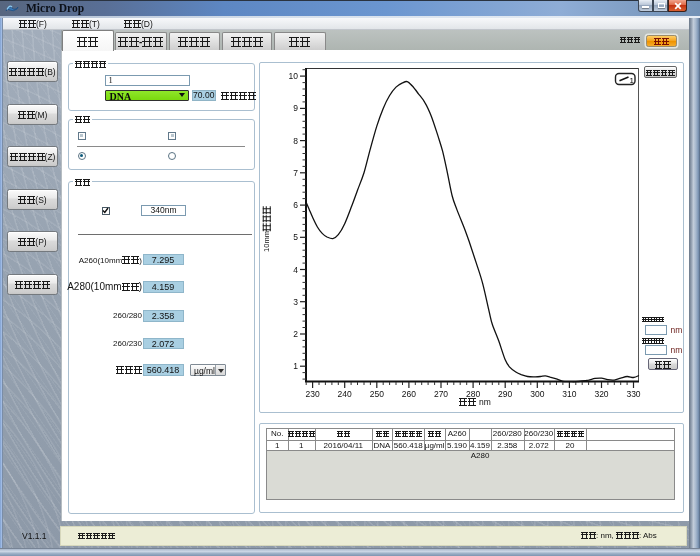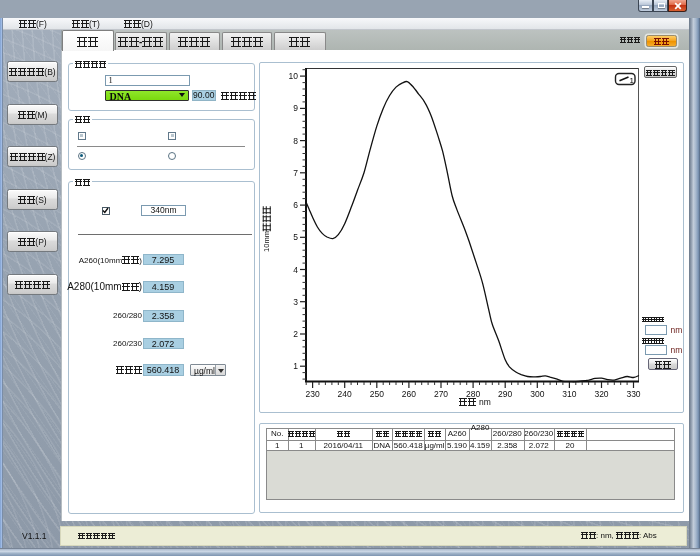--- a/index.html
+++ b/index.html
@@ -17,20 +17,29 @@
 .grp { position:absolute; background:#fff; border:1px solid #aabfd0; border-radius:3px; }
 .grplbl { position:absolute; background:#fff; padding:0 2px; line-height:8px; }
 .btn { position:absolute; background:linear-gradient(180deg,#fbfbfb,#ebebeb 40%,#dadada 50%,#cecece 90%,#c6c6c6); border:1px solid #74797e; border-radius:2.5px; text-align:center; color:#111; font-size:8.5px; line-height:9px; box-shadow:inset 0 1px 0 #fff; }
 .bluef { position:absolute; width:41px; height:11.5px; background:#a9cfe2; border:1px solid #8fb6ca; font-size:9px; text-align:center; line-height:10px; }
 .tc { position:absolute; text-align:center; font-size:8px; white-space:nowrap; line-height:8px; }
 .fld { position:absolute; background:#fff; border:1px solid #7b9ab0; }
 .tab { position:absolute; top:31.5px; height:18.5px; background:linear-gradient(180deg,#f2f2f2,#cecece); border:1px solid #898989; border-bottom:none; border-radius:2px 2px 0 0; text-align:center; padding-top:4.5px; white-space:nowrap; line-height:10px; }
 </style></head><body>
 <div id="w">
 
+<div style="position:absolute;left:0;top:0;width:700px;height:18px;background:linear-gradient(90deg,#57667f 0%,#596f96 15%,#5d87c3 32%,#6b96d0 55%,#8fadd6 80%,#7291b5 100%)">
+ <div style="position:absolute;left:0;top:0;width:700px;height:1px;background:#2a3340"></div>
+ <div style="position:absolute;left:0;top:16px;width:700px;height:2px;background:linear-gradient(90deg,#aebdd2,#d5dfeb 40%,#e8eef6)"></div>
+ <svg style="position:absolute;left:5px;top:3px" width="14" height="12" viewBox="0 0 14 12">
+        <path d="M1 8 Q4 2 7 5 T13 4 L12 6 Q8 9 5 7 T1 8 Z" fill="#3a7ab8" stroke="#1d4c80" stroke-width="0.8"></path>
+        <path d="M2 6.5 Q4.5 1.5 7 4" fill="none" stroke="#8ecaf0" stroke-width="1.3"></path>
+      </svg>
+ <div style="position:absolute;left:26px;top:2px;font-family:'Liberation Serif',serif;font-weight:bold;font-size:11.5px;color:#0c1018">Micro Drop</div>
+</div>
 
 <div style="position:absolute;left:637.5px;top:0;width:15.5px;height:11.5px;background:linear-gradient(180deg,#e7edf5,#b9c6d8 45%,#96a7be 50%,#c0cdde);border:1px solid #3c4654;border-top:none;border-radius:0 0 0 3px">
  <div style="position:absolute;left:3.5px;top:6px;width:7px;height:2px;background:#fff;box-shadow:0 1px 1px rgba(0,0,0,.35)"></div>
     </div>
 <div style="position:absolute;left:653px;top:0;width:14.5px;height:11.5px;background:linear-gradient(180deg,#e7edf5,#b9c6d8 45%,#96a7be 50%,#c0cdde);border:1px solid #3c4654;border-top:none">
  <div style="position:absolute;left:3.5px;top:3px;width:7px;height:5px;border:1.4px solid #fff;box-shadow:0 1px 1px rgba(0,0,0,.3)"></div>
     </div>
 <div style="position:absolute;left:667.5px;top:0;width:19.5px;height:11.5px;background:linear-gradient(180deg,#f0a38c,#e06a48 45%,#c33414 50%,#d95f30);border:1px solid #3c2018;border-top:none;border-radius:0 0 3px 0">
  <svg width="8" height="8" viewBox="0 0 8 8" style="position:absolute;left:5px;top:1.5px">
         <path d="M1.2 1.2 L6.8 6.8 M6.8 1.2 L1.2 6.8" stroke="#fff" stroke-width="1.7"></path>
@@ -65,21 +74,21 @@
 <div class="btn" style="left:7px;top:231px;width:51px;height:21px;padding-top:6px"><i class="g" style="width:8px;height:8px;margin-right:1px"></i><i class="g" style="width:8px;height:8px;margin-right:0px"></i><span style="font-size:8.5px">(P)</span></div>
 <div class="btn" style="left:7px;top:273.5px;width:51px;height:21px;padding-top:6.5px"><i class="g" style="width:8px;height:8px;margin-right:1px"></i><i class="g" style="width:8px;height:8px;margin-right:1px"></i><i class="g" style="width:8px;height:8px;margin-right:1px"></i><i class="g" style="width:8px;height:8px;margin-right:0px"></i></div>
 
 <div class="grp" style="left:67.5px;top:63px;width:187.5px;height:47.5px"></div>
 <div class="grplbl" style="left:73px;top:59.5px"><i class="g" style="width:7px;height:7px;margin-right:1px"></i><i class="g" style="width:7px;height:7px;margin-right:1px"></i><i class="g" style="width:7px;height:7px;margin-right:1px"></i><i class="g" style="width:7px;height:7px;margin-right:0px"></i></div>
 <div class="fld" style="left:104.5px;top:75px;width:85px;height:10.5px;font-size:8.5px;line-height:8.5px;padding-left:3px;font-family:'Liberation Serif',serif">1</div>
 <div style="position:absolute;left:104.5px;top:89.5px;width:84.5px;height:11.5px;background:linear-gradient(180deg,#8fe62a,#7ad90e);border:1px solid #2f2f2f;border-radius:1px">
  <span style="position:absolute;left:4px;top:0.5px;font-family:'Liberation Serif',serif;font-weight:bold;font-size:10px;color:#0a0a0a">DNA</span>
  <span style="position:absolute;right:3px;top:2.5px;width:0;height:0;border-left:3px solid transparent;border-right:3px solid transparent;border-top:4px solid #111"></span>
 </div>
-<div style="position:absolute;left:192px;top:90px;width:23.5px;height:10.5px;background:#a9cfe2;border:1px solid #90b4c6;font-size:8.5px;text-align:center;line-height:8px">90.00</div>
+<div style="position:absolute;left:192px;top:90px;width:23.5px;height:10.5px;background:#a9cfe2;border:1px solid #90b4c6;font-size:8.5px;text-align:center;line-height:8px">70.00</div>
 <div style="position:absolute;left:220.5px;top:91.5px;line-height:8px"><i class="g" style="width:8px;height:8px;margin-right:1px"></i><i class="g" style="width:8px;height:8px;margin-right:1px"></i><i class="g" style="width:8px;height:8px;margin-right:1px"></i><i class="g" style="width:8px;height:8px;margin-right:0px"></i></div>
 
 <div class="grp" style="left:67.5px;top:118.5px;width:187.5px;height:51.5px"></div>
 <div class="grplbl" style="left:73px;top:115px"><i class="g" style="width:7px;height:7px;margin-right:1px"></i><i class="g" style="width:7px;height:7px;margin-right:0px"></i></div>
 <div style="position:absolute;left:77.5px;top:131.5px;width:8px;height:8px;border:1.3px solid #61788a;background:#fdfdfd">
       <div style="position:absolute;left:1.5px;top:1.5px;width:3px;height:3px;background:#b9c6ce"></div>
     </div>
 <div style="position:absolute;left:168px;top:131.5px;width:8px;height:8px;border:1.3px solid #61788a;background:#fdfdfd">
       <div style="position:absolute;left:1.5px;top:1.5px;width:3px;height:3px;background:#b9c6ce"></div>
     </div>
@@ -276,21 +285,21 @@
     <div style="position:absolute;left:523.6px;top:427.5px;width:1px;height:22.5px;background:#8a8a8a"></div>
     <div style="position:absolute;left:554px;top:427.5px;width:1px;height:22.5px;background:#8a8a8a"></div>
     <div style="position:absolute;left:586px;top:427.5px;width:1px;height:22.5px;background:#8a8a8a"></div>
 <div class="tc" style="left:266.4px;top:430.0px;width:21.5px">No.</div>
     <div class="tc" style="left:287.9px;top:430.0px;width:26.700000000000045px"><i class="g" style="width:6px;height:6px;margin-right:1px"></i><i class="g" style="width:6px;height:6px;margin-right:1px"></i><i class="g" style="width:6px;height:6px;margin-right:1px"></i><i class="g" style="width:6px;height:6px;margin-right:0px"></i></div>
     <div class="tc" style="left:314.6px;top:430.0px;width:57.39999999999998px"><i class="g" style="width:6px;height:6px;margin-right:1px"></i><i class="g" style="width:6px;height:6px;margin-right:0px"></i></div>
     <div class="tc" style="left:372px;top:430.0px;width:20px"><i class="g" style="width:6px;height:6px;margin-right:1px"></i><i class="g" style="width:6px;height:6px;margin-right:0px"></i></div>
     <div class="tc" style="left:392px;top:430.0px;width:32.30000000000001px"><i class="g" style="width:6px;height:6px;margin-right:1px"></i><i class="g" style="width:6px;height:6px;margin-right:1px"></i><i class="g" style="width:6px;height:6px;margin-right:1px"></i><i class="g" style="width:6px;height:6px;margin-right:0px"></i></div>
     <div class="tc" style="left:424.3px;top:430.0px;width:20.69999999999999px"><i class="g" style="width:6px;height:6px;margin-right:1px"></i><i class="g" style="width:6px;height:6px;margin-right:0px"></i></div>
     <div class="tc" style="left:445px;top:430.0px;width:24px">A260</div>
-    <div class="tc" style="left:469px;top:424px;width:22px">A280</div>
+    <div class="tc" style="left:469px;top:452px;width:22px">A280</div>
     <div class="tc" style="left:491px;top:430.0px;width:32.60000000000002px">260/280</div>
     <div class="tc" style="left:523.6px;top:430.0px;width:30.399999999999977px">260/230</div>
     <div class="tc" style="left:554px;top:430.0px;width:32px"><i class="g" style="width:6px;height:6px;margin-right:1px"></i><i class="g" style="width:6px;height:6px;margin-right:1px"></i><i class="g" style="width:6px;height:6px;margin-right:1px"></i><i class="g" style="width:6px;height:6px;margin-right:0px"></i></div>
     <div class="tc" style="left:266.4px;top:441.5px;width:21.5px">1</div>
     <div class="tc" style="left:287.9px;top:441.5px;width:26.700000000000045px">1</div>
     <div class="tc" style="left:314.6px;top:441.5px;width:57.39999999999998px">2016/04/11</div>
     <div class="tc" style="left:372px;top:441.5px;width:20px">DNA</div>
     <div class="tc" style="left:392px;top:441.5px;width:32.30000000000001px">560.418</div>
     <div class="tc" style="left:424.3px;top:441.5px;width:20.69999999999999px">µg/ml</div>
     <div class="tc" style="left:445px;top:441.5px;width:24px">5.190</div>

